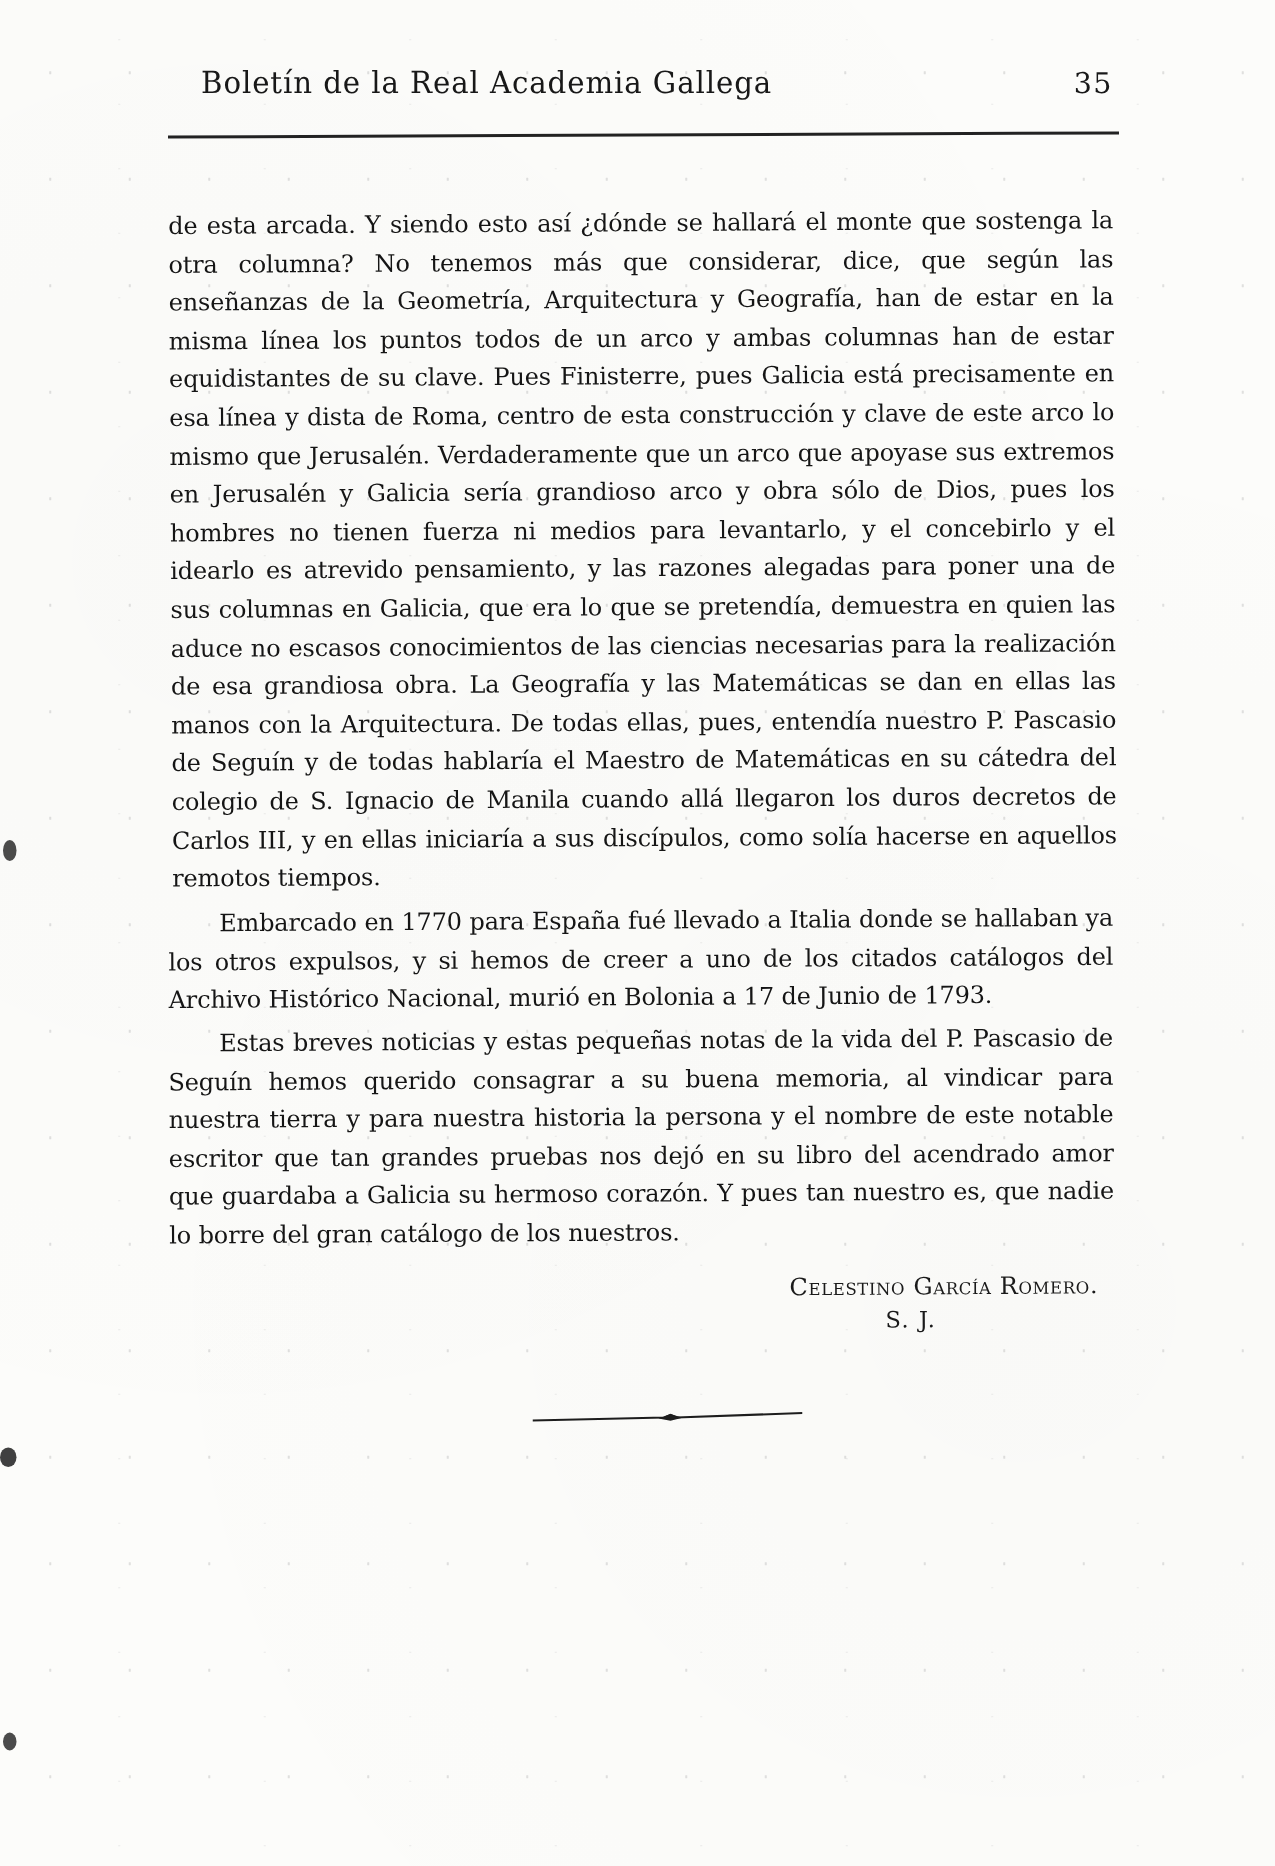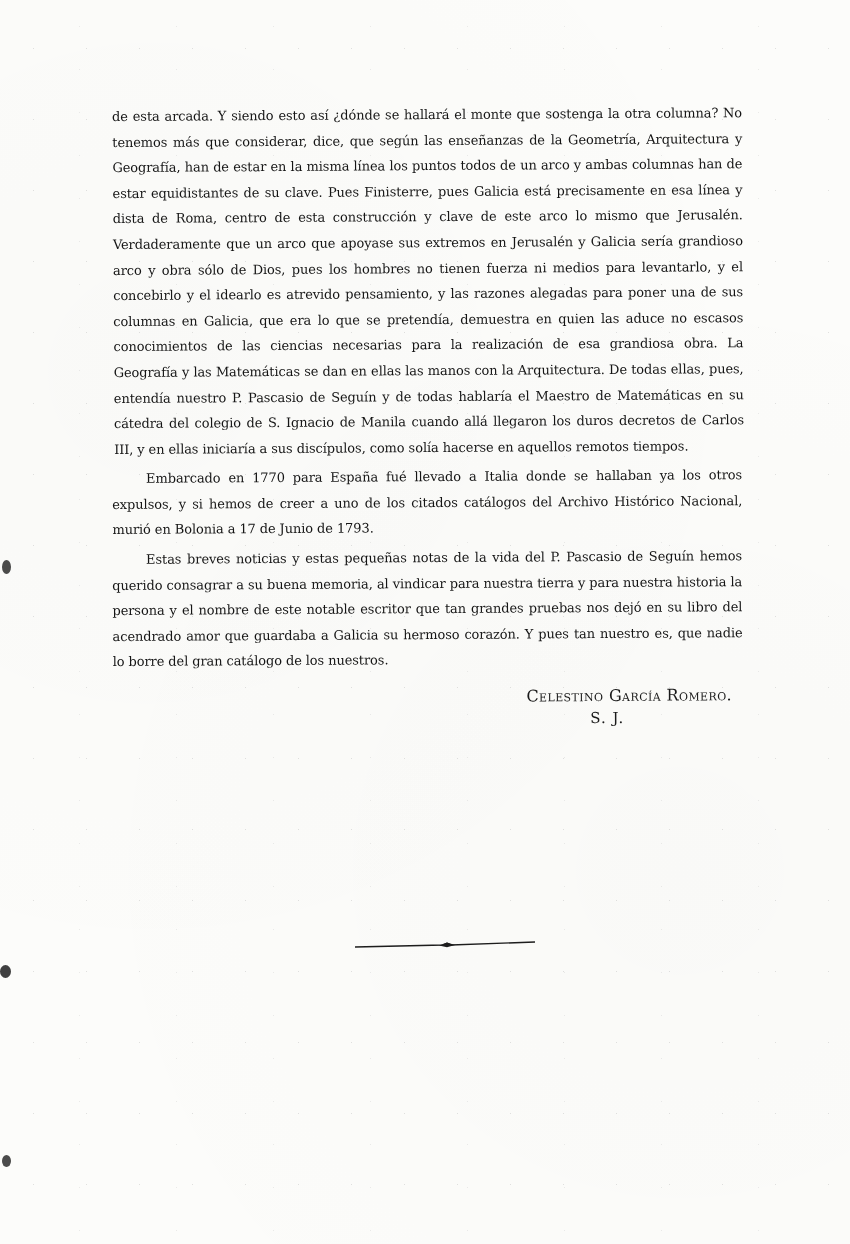--- a/index.html
+++ b/index.html
@@ -89,21 +89,21 @@
     left: 0;
     right: -4px;
     top: 45px;
     height: 2px;
     background: #222;
     transform: rotate(-0.25deg);
   }
 
   .body-text {
     margin-top: 60px;
-    font-size: 13px;
+    font-size: 16px;
     line-height: 25.6px;
     text-align: justify;
     color: #151515;
     font-family: "DejaVu Serif", serif;
     letter-spacing: -0.1px;
   }
   .body-text p {
     margin: 0;
     text-indent: 0;
     transform: rotate(-0.35deg);
@@ -155,20 +155,25 @@
   <div class="speckle"></div>
 
   <div class="edge-marks">
     <i class="em1"></i>
     <i class="em2"></i>
     <i class="em3"></i>
   </div>
 
   <div class="content">
 
+    <header class="running-head">
+      <div class="head-title">Boletín de la Real Academia Gallega</div>
+      <div class="page-number">35</div>
+      <div class="head-rule"></div>
+    </header>
 
     <section class="body-text">
       <p>de esta arcada. Y siendo esto así ¿dónde se hallará el monte que sostenga la otra columna? No tenemos más que considerar, dice, que según las enseñanzas de la Geometría, Arquitectura y Geografía, han de estar en la misma línea los puntos todos de un arco y ambas columnas han de estar equidistantes de su clave. Pues Finisterre, pues Galicia está precisamente en esa línea y dista de Roma, centro de esta construcción y clave de este arco lo mismo que Jerusalén. Verdaderamente que un arco que apoyase sus extremos en Jerusalén y Galicia sería grandioso arco y obra sólo de Dios, pues los hombres no tienen fuerza ni medios para levantarlo, y el concebirlo y el idearlo es atrevido pensamiento, y las razones alegadas para poner una de sus columnas en Galicia, que era lo que se pretendía, demuestra en quien las aduce no escasos conocimientos de las ciencias necesarias para la realización de esa grandiosa obra. La Geografía y las Matemáticas se dan en ellas las manos con la Arquitectura. De todas ellas, pues, entendía nuestro P. Pascasio de Seguín y de todas hablaría el Maestro de Matemáticas en su cátedra del colegio de S. Ignacio de Manila cuando allá llegaron los duros decretos de Carlos III, y en ellas iniciaría a sus discípulos, como solía hacerse en aquellos remotos tiempos.</p>
       <p>Embarcado en 1770 para España fué llevado a Italia donde se hallaban ya los otros expulsos, y si hemos de creer a uno de los citados catálogos del Archivo Histórico Nacional, murió en Bolonia a 17 de Junio de 1793.</p>
       <p>Estas breves noticias y estas pequeñas notas de la vida del P. Pascasio de Seguín hemos querido consagrar a su buena memoria, al vindicar para nuestra tierra y para nuestra historia la persona y el nombre de este notable escritor que tan grandes pruebas nos dejó en su libro del acendrado amor que guardaba a Galicia su hermoso corazón. Y pues tan nuestro es, que nadie lo borre del gran catálogo de los nuestros.</p>
     </section>
 
     <div class="signature">
       <div class="sig-name">
         <span class="small-caps">Celestino García Romero.</span>

